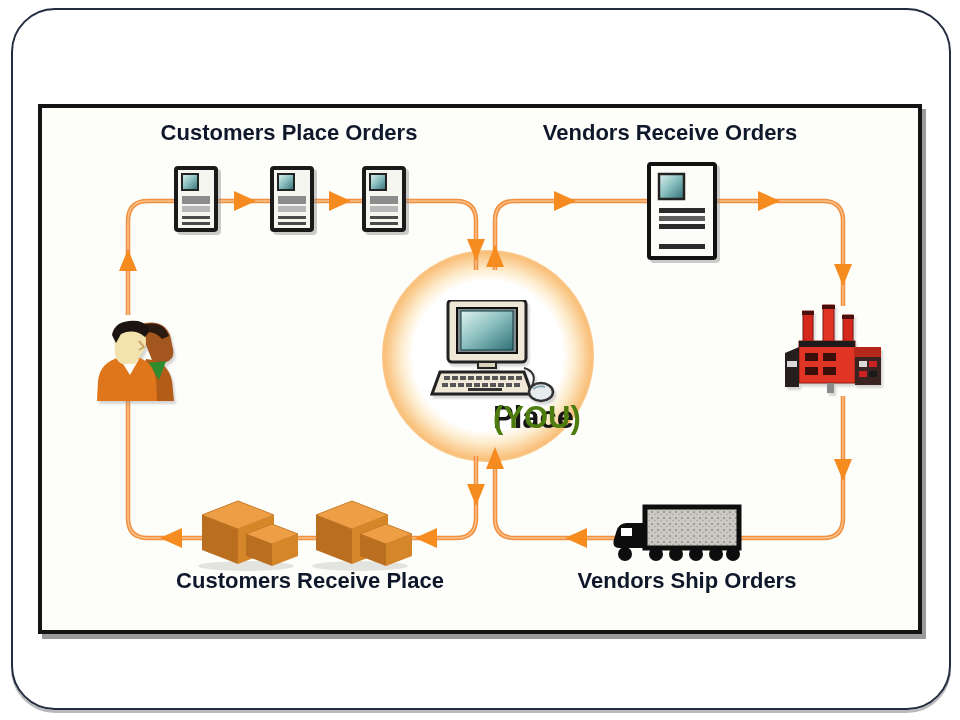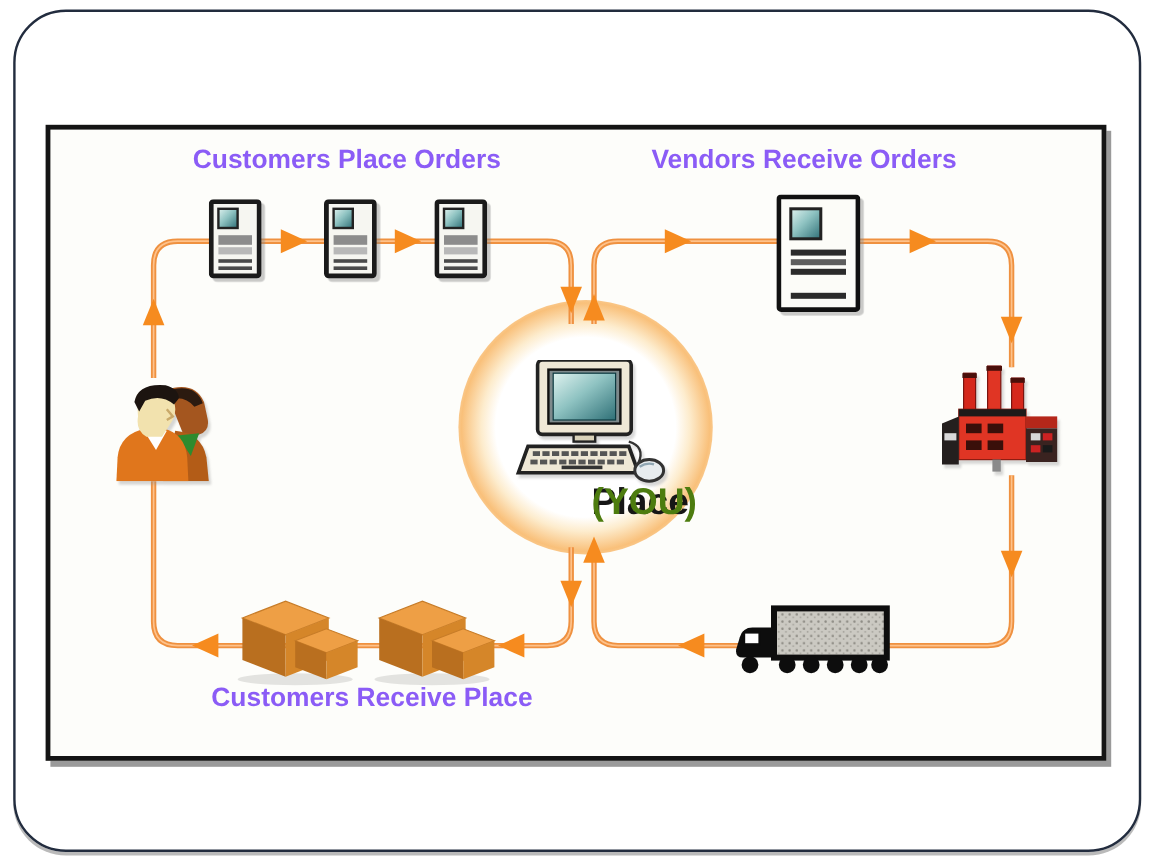--- a/index.html
+++ b/index.html
@@ -11,21 +11,21 @@
     border:4px solid #141414;background:#fdfdfa;box-shadow:4px 5px 0 #9a9a9a;}
   .diagram *{position:absolute;}
   .glow{left:340px;top:142px;width:212px;height:212px;border-radius:50%;
     background:radial-gradient(circle,#ffffff 0%,#ffffff 50%,#fdeccd 58%,#f9c07a 69%,rgba(249,192,122,.35) 79%,rgba(249,192,122,0) 88%);
     z-index:1;}
   .flow{left:0;top:0;z-index:2;}
   .icon{z-index:3;}
   .icon svg{display:block;}
   .shadowed svg{filter:drop-shadow(3px 3px 0 rgba(140,140,140,.45));}
   .soft svg{filter:drop-shadow(2px 3px 1px rgba(140,140,140,.35));}
-  .lbl{z-index:4;color:#8b5cf6;font-weight:bold;text-align:center;letter-spacing:0;}
+  .lbl{z-index:4;color:#0f172a;font-weight:bold;text-align:center;letter-spacing:0;}
   .title{font-size:22px;}
   .node-lbl{font-size:22px;}
   .admin-lbl{font-size:31px;color:#161616;white-space:nowrap;}
   .admin-suffix{color:#4d7c0f;}
   .t1{left:67px;top:12px;width:360px;}
   .t2{left:458px;top:12px;width:340px;text-align:center;}
   .b1{left:88px;top:460px;width:360px;}
   .b2{left:485px;top:460px;width:320px;}
   .customers-lbl{left:0;top:287px;width:172px;}
   .vendors-lbl{left:710px;top:289px;width:172px;}
@@ -247,18 +247,19 @@
             <circle cx="88" cy="50" r="7"></circle>
             <circle cx="108" cy="50" r="7"></circle>
             <circle cx="125" cy="50" r="7"></circle>
         </g>
       </svg>
     </div>
 
     <div class="lbl title t1">Customers Place Orders</div>
     <div class="lbl title t2">Vendors Receive Orders</div>
     <div class="lbl title b1">Customers Receive Place</div>
+    <div class="lbl title b2">Vendors Ship Orders</div>
     <div class="lbl admin-lbl admin-pos">
         <span>Place</span> 
         <span class="admin-suffix">(YOU)</span>
       </div>
   </div>
 </div>
 
 </body></html>

